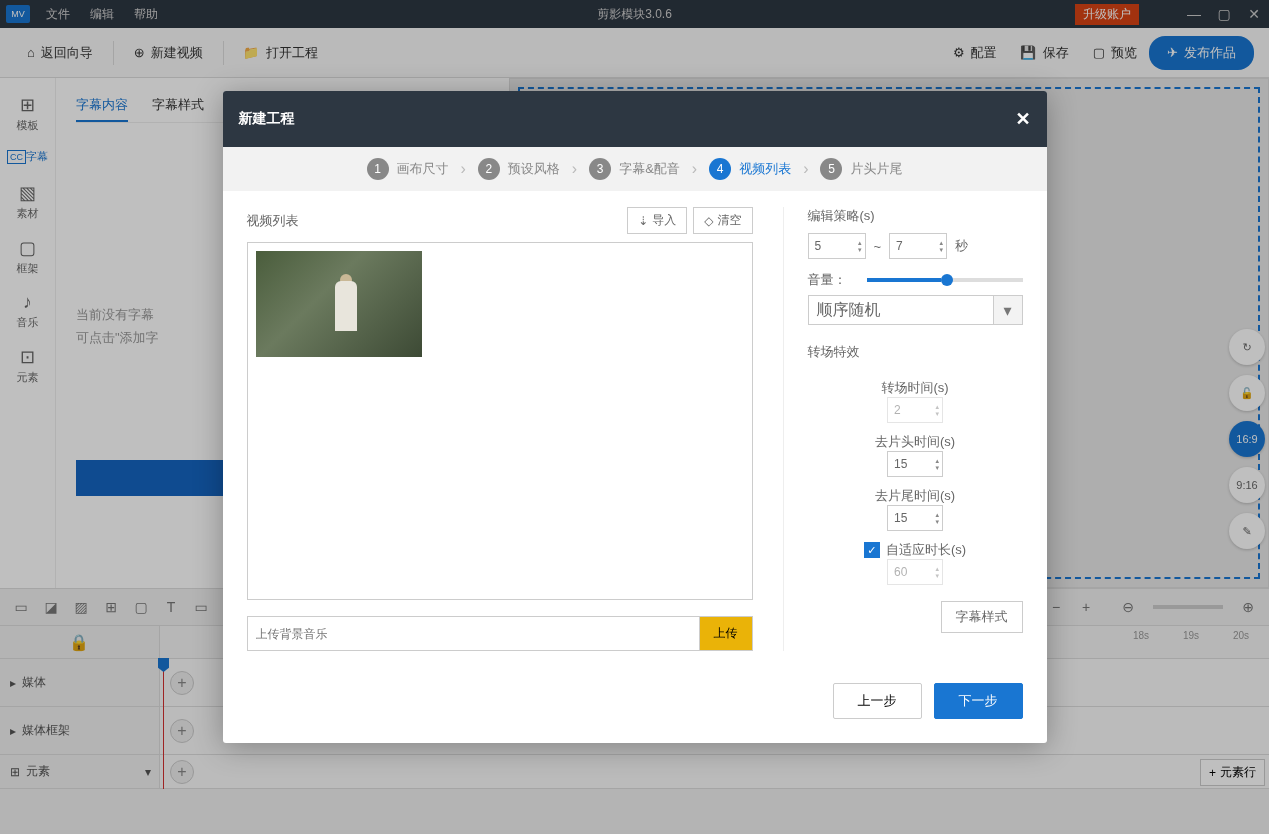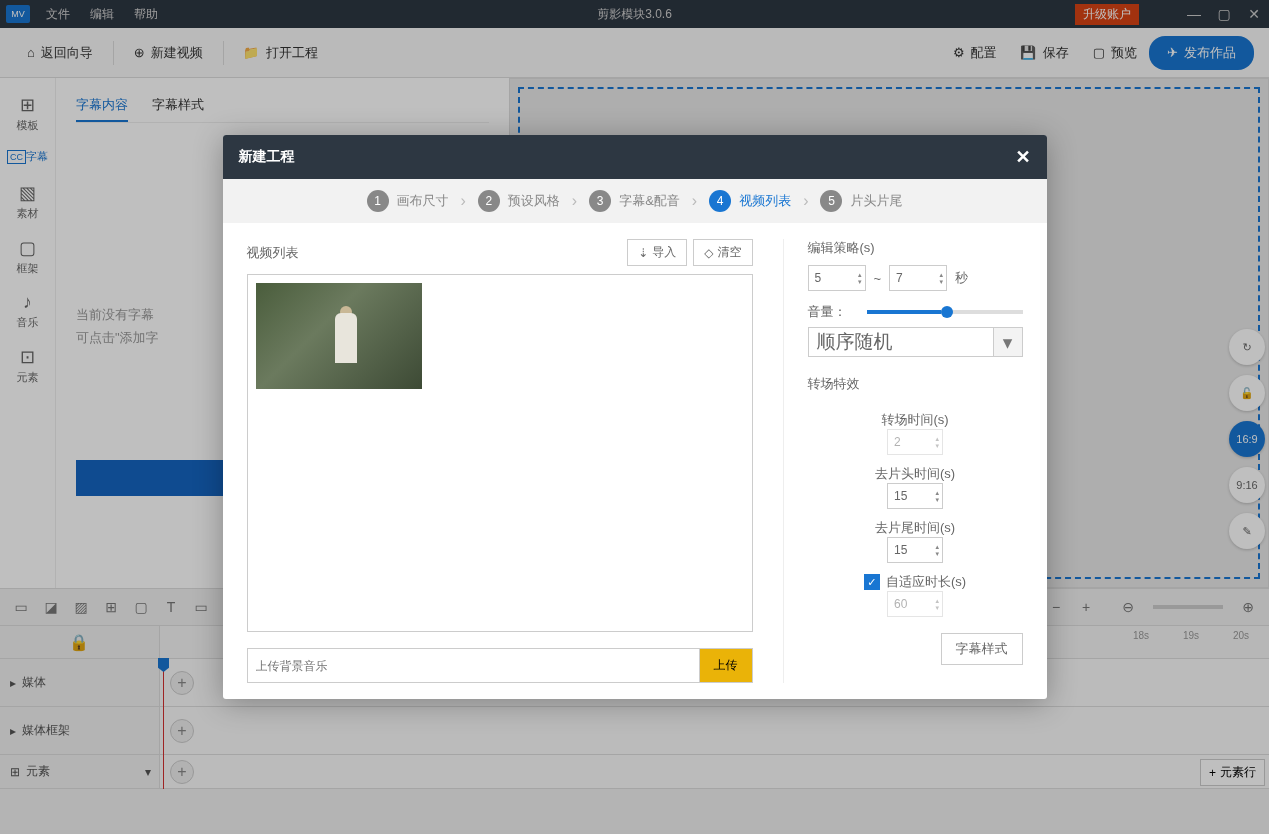--- a/index.html
+++ b/index.html
@@ -54,21 +54,21 @@
 .tl-track .label { width: 160px; border-right: 1px solid #ddd; display: flex; align-items: center; padding-left: 10px; font-size: 12px; color: #555; gap: 6px; }
 .tl-track .lane { flex: 1; position: relative; background: #fafafa; }
 .add-circ { width: 24px; height: 24px; border-radius: 50%; background: #eee; border: 1px solid #ccc; display: flex; align-items: center; justify-content: center; color: #888; margin-left: 10px; }
 .playhead { position: absolute; left: 163px; top: 0; bottom: 0; width: 1px; background: #d32f2f; }
 .playhead::before { content: ''; position: absolute; top: -1px; left: -5px; width: 11px; height: 14px; background: #1976d2; clip-path: polygon(0 0, 100% 0, 100% 70%, 50% 100%, 0 70%); }
 .elem-row-btn { position: absolute; right: 4px; bottom: 48px; background: #fff; border: 1px solid #ccc; padding: 4px 8px; font-size: 12px; display: flex; align-items: center; gap: 4px; }
 
 
 .modal-overlay { position: absolute; inset: 0; background: rgba(0,0,0,0.25); z-index: 100; display: flex; align-items: center; justify-content: center; }
 .modal { width: 824px; background: #fff; border-radius: 3px; overflow: hidden; box-shadow: 0 4px 30px rgba(0,0,0,0.3); }
-.modal-title { height: 44px; background: #2d3742; color: #fff; display: flex; align-items: center; padding: 14px 16px; font-size: 14px; font-weight: bold; }
+.modal-title { height: 56px; background: #2d3742; color: #fff; display: flex; align-items: center; padding: 14px 16px; font-size: 14px; font-weight: bold; }
 .modal-title .close { margin-left: auto; cursor: pointer; font-size: 18px; }
 .steps { height: 44px; background: #f2f2f2; display: flex; align-items: center; justify-content: center; gap: 12px; font-size: 13px; }
 .step { display: flex; align-items: center; gap: 8px; color: #888; }
 .step.active { color: #1976d2; }
 .step .num { width: 22px; height: 22px; border-radius: 50%; background: #888; color: #fff; display: flex; align-items: center; justify-content: center; font-size: 12px; }
 .step.active .num { background: #1976d2; }
 .chev { color: #bbb; font-size: 16px; }
 .modal-body { display: flex; padding: 16px 24px; gap: 30px; }
 .mb-left { flex: 1; }
 .mb-left .hdr { display: flex; align-items: center; margin-bottom: 8px; font-size: 13px; color: #666; }
@@ -84,21 +84,21 @@
 .mb-right { width: 240px; border-left: 1px solid #eee; padding-left: 24px; font-size: 13px; color: #666; }
 .mb-right .sect { margin-bottom: 18px; }
 .mb-right .sect-title { margin-bottom: 8px; }
 .spinrow { display: flex; align-items: center; gap: 8px; }
 .spin { width: 58px; height: 26px; border: 1px solid #ccc; display: flex; align-items: center; padding: 0 6px; font-size: 12px; position: relative; }
 .spin::after { content: '▴\A▾'; white-space: pre; position: absolute; right: 3px; font-size: 7px; line-height: 1; color: #888; }
 .slider-row { display: flex; align-items: center; gap: 20px; margin-top: 12px; }
 .slider { flex: 1; height: 4px; background: #ddd; position: relative; }
 .slider .fill { position: absolute; left: 0; top: 0; bottom: 0; width: 48%; background: #1976d2; }
 .slider .knob { position: absolute; left: 48%; top: -4px; width: 12px; height: 12px; border-radius: 50%; background: #1976d2; }
-.dropdown { border: 1px solid #ccc; height: 30px; display: flex; align-items: center; padding: 0 8px; position: relative; font-size: 19px; margin-top: 6px; }
+.dropdown { border: 1px solid #ccc; height: 30px; display: flex; align-items: center; padding: 0 8px; position: relative; font-size: 16px; margin-top: 6px; }
 .dropdown::after { content: '▾'; position: absolute; right: 0; top: 0; width: 28px; height: 100%; border-left: 1px solid #ccc; display: flex; align-items: center; justify-content: center; background: #f3f3f3; color: #777; }
 .field-row { display: flex; align-items: center; justify-content: space-between; margin-bottom: 10px; flex-direction: column; }
 .field-row .spin { width: 56px; }
 .checkbox { width: 16px; height: 16px; background: #1976d2; color: #fff; display: inline-flex; align-items: center; justify-content: center; font-size: 11px; margin-right: 6px; }
 .restore { border: 1px solid #ccc; background: #fff; padding: 6px 14px; font-size: 13px; cursor: pointer; float: right; }
 .modal-footer { padding: 16px 24px 24px; display: flex; justify-content: flex-end; gap: 12px; }
 .btn { padding: 8px 24px; font-size: 13px; border: 1px solid #ccc; background: #fff; cursor: pointer; border-radius: 2px; }
 .btn.primary { background: #1976d2; color: #fff; border-color: #1976d2; }
 </style>
 </head>
@@ -343,14 +343,18 @@
               <span class="checkbox">✓</span>
               <span>自适应时长(s)</span>
             </span>
             <div class="spin" style="opacity:0.5">60</div>
           </div>
         <div style="overflow:hidden;margin-top:16px">
             <div class="restore">字幕样式</div>
           </div>
       </div>
     </div>
+    <div class="modal-footer">
+      <div class="btn">上一步</div>
+      <div class="btn primary">下一步</div>
+    </div>
   </div>
 </div>
 
 </body></html>

